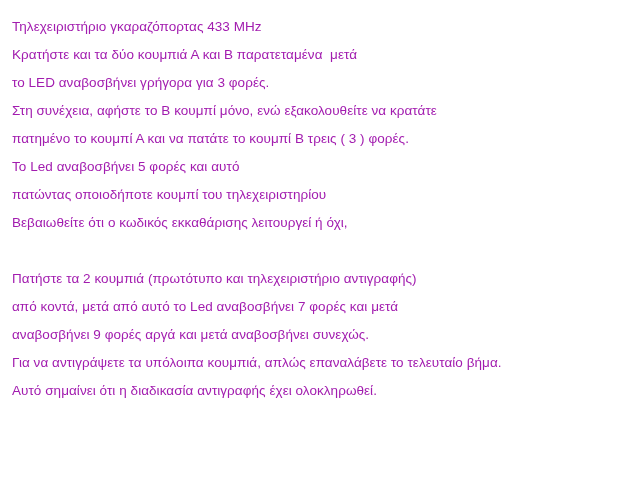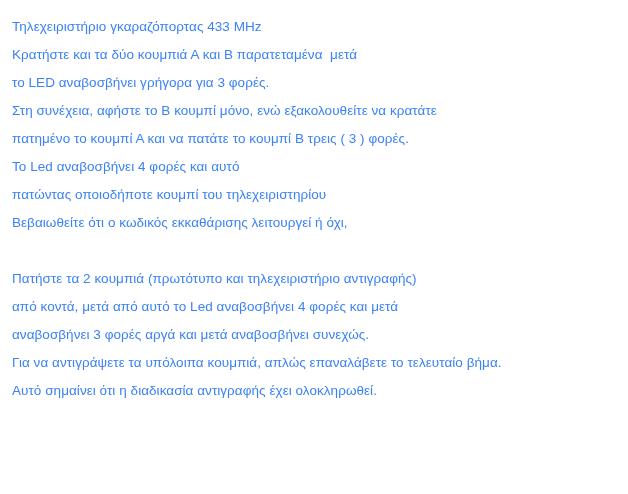--- a/index.html
+++ b/index.html
@@ -18,46 +18,46 @@
     box-sizing: border-box;
     width: 628px;
     height: 494px;
     padding: 13px 12px 0 12px;
     background: #ffffff;
   }
   .line {
     font-size: 13.5px;
     line-height: 28px;
     white-space: pre-wrap;
-    color: #3b82f6;
+    color: #a21caf;
     letter-spacing: 0.05px;
   }
   .spacer {
     height: 28px;
   }
 </style>
 </head>
 <body>
 
 <div id="doc">
 
   <div>
     <div class="line">Τηλεχειριστήριο γκαραζόπορτας 433 MHz</div>
     <div class="line">Κρατήστε και τα δύο κουμπιά Α και Β παρατεταμένα  μετά</div>
     <div class="line">το LED αναβοσβήνει γρήγορα για 3 φορές.</div>
     <div class="line">Στη συνέχεια, αφήστε το Β κουμπί μόνο, ενώ εξακολουθείτε να κρατάτε</div>
     <div class="line">πατημένο το κουμπί Α και να πατάτε το κουμπί Β τρεις ( 3 ) φορές.</div>
-    <div class="line">Το Led αναβοσβήνει 4 φορές και αυτό</div>
+    <div class="line">Το Led αναβοσβήνει 5 φορές και αυτό</div>
     <div class="line">πατώντας οποιοδήποτε κουμπί του τηλεχειριστηρίου</div>
     <div class="line">Βεβαιωθείτε ότι ο κωδικός εκκαθάρισης λειτουργεί ή όχι,</div>
   </div>
 
   <div class="spacer"></div>
 
   <div>
     <div class="line">Πατήστε τα 2 κουμπιά (πρωτότυπο και τηλεχειριστήριο αντιγραφής)</div>
-    <div class="line">από κοντά, μετά από αυτό το Led αναβοσβήνει 4 φορές και μετά</div>
-    <div class="line">αναβοσβήνει 3 φορές αργά και μετά αναβοσβήνει συνεχώς.</div>
+    <div class="line">από κοντά, μετά από αυτό το Led αναβοσβήνει 7 φορές και μετά</div>
+    <div class="line">αναβοσβήνει 9 φορές αργά και μετά αναβοσβήνει συνεχώς.</div>
     <div class="line">Για να αντιγράψετε τα υπόλοιπα κουμπιά, απλώς επαναλάβετε το τελευταίο βήμα.</div>
     <div class="line">Αυτό σημαίνει ότι η διαδικασία αντιγραφής έχει ολοκληρωθεί.</div>
   </div>
 
 </div>
 
 </body></html>

